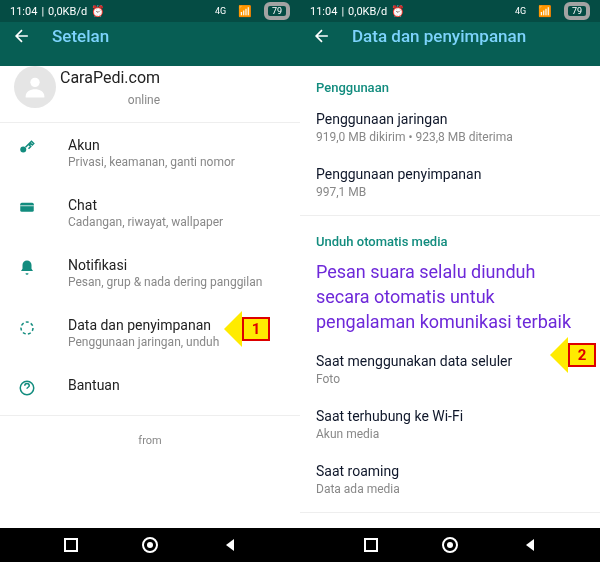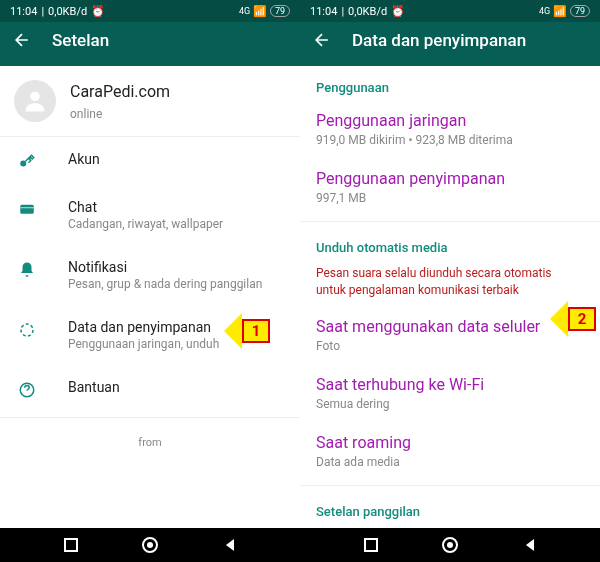--- a/index.html
+++ b/index.html
@@ -1,40 +1,40 @@
 <!DOCTYPE html>
 <html><head>
 <meta charset="utf-8">
 <style>
 * { margin: 0; padding: 0; box-sizing: border-box; font-family: -apple-system, Roboto, Arial, sans-serif; }
 body { background: #000; width: 600px; height: 562px; display: flex; }
 .phone { width: 300px; height: 562px; background: #fff; position: relative; overflow: hidden; }
 .statusbar { background: #054c44; color: #fff; height: 22px; display: flex; align-items: center; justify-content: space-between; padding: 0 10px; font-size: 11px; }
 .statusbar-left { display: flex; align-items: center; gap: 4px; }
-.statusbar-right { display: flex; align-items: center; gap: 3px; }
-.bat { border: 1px solid #a3a3a3; border-radius: 6px; padding: 0 4px; font-size: 9px; }
-.appbar { background: #075e54; color: #ffffff; height: 44px; display: flex; align-items: flex-end; padding: 16px 12px; gap: 20px; }
+.statusbar-right { display: flex; align-items: center; gap: 12px; }
+.bat { border: 4px solid #a3a3a3; border-radius: 6px; padding: 0 4px; font-size: 9px; }
+.appbar { background: #075e54; color: #7dd3fc; height: 44px; display: flex; align-items: flex-start; padding: 4px 12px; gap: 20px; }
 .appbar .title { font-size: 17px; font-weight: 500; }
 .content { background: #fff; height: calc(100% - 22px - 44px - 34px); overflow: hidden; position: relative; }
-.profile-row { display: flex; align-items: center; padding: 14px 16px 14px 14px; gap: 14px; border-bottom: 1px solid #eee; }
+.profile-row { display: flex; align-items: center; padding: 0 16px 14px 14px; gap: 4px; border-bottom: 1px solid #eee; text-align: right; }
 .avatar { width: 42px; height: 42px; border-radius: 50%; background: #e5e5e5; display: flex; align-items: center; justify-content: center; }
 .profile-name { font-size: 16px; color: #222; }
 .profile-status { font-size: 12px; color: #888; margin-top: 6px; }
 .settings-item { display: flex; padding: 14px 16px 14px 16px; gap: 30px; position: relative; }
 .settings-item .icon-slot { width: 22px; display: flex; align-items: flex-start; justify-content: center; padding-top: 2px; color: #128c7e; }
 .settings-item .texts { flex: 1; }
 .item-title { font-size: 14px; color: #222; }
 .item-sub { font-size: 12px; color: #888; margin-top: 2px; }
 .footer-from { text-align: center; padding: 14px 0 4px; font-size: 11px; color: #888; }
 .navbar { position: absolute; bottom: 0; left: 0; right: 0; height: 34px; background: #000; display: flex; align-items: center; justify-content: space-evenly; }
 .section-header { color: #128c7e; font-size: 13px; font-weight: 500; padding: 14px 16px 6px; }
 .plain-item { padding: 10px 16px 12px; position: relative; }
-.plain-title { font-size: 16px; color: #a21caf; }
+.plain-title { font-size: 14px; color: #0f172a; }
 .plain-sub { font-size: 12px; color: #888; margin-top: 3px; }
-.hint { font-size: 12px; color: #b91c1c; padding: 4px 16px 8px; line-height: 1.4; }
+.hint { font-size: 18px; color: #6d28d9; padding: 4px 16px 8px; line-height: 1.4; }
 .callout { position: absolute; display: flex; align-items: center; }
 .arrow-body { background: #ffeb00; border: 2px solid #d00; width: 28px; height: 24px; display: flex; align-items: center; justify-content: center; font-weight: bold; color: #d00; font-size: 15px; }
 .arrow-head { width: 0; height: 0; border-top: 18px solid transparent; border-bottom: 18px solid transparent; border-right: 18px solid #ffeb00; position: relative; }
 .arrow-head::before { content: ""; position: absolute; left: 2px; top: -21px; border-top: 21px solid transparent; border-bottom: 21px solid transparent; border-right: 21px solid #d00; z-index: -1; }
 .divider-line { height: 1px; background: #eee; margin: 4px 0; }
 svg { display: block; }
 </style>
 </head>
 <body>
 
@@ -76,20 +76,21 @@
 
     <div class="settings-item">
       <div class="icon-slot">
         <svg width="18" height="18" viewBox="0 0 24 24" fill="#128c7e">
             <circle cx="7" cy="14" r="4"></circle>
             <path d="M10 11l8-8 3 3-2 2-2-2-2 2 2 2-3 3" fill="none" stroke="#128c7e" stroke-width="2"></path>
           </svg>
       </div>
       <div class="texts">
         <div class="item-title">Akun</div>
+        <div class="item-sub">Privasi, keamanan, ganti nomor</div>
       </div>
     </div>
 
     <div class="settings-item">
       <div class="icon-slot">
         <svg width="18" height="18" viewBox="0 0 24 24" fill="#128c7e">
             <rect x="3" y="5" width="18" height="12" rx="2"></rect>
             <path d="M3 9h18" stroke="#fff"></path>
           </svg>
       </div>
@@ -203,21 +204,21 @@
     <div class="plain-item">
       <div class="plain-title">Saat menggunakan data seluler</div>
       <div class="plain-sub">Foto</div>
       <div class="callout" style="right:4px; top:-6px;">
         <div class="arrow-head"></div>
         <div class="arrow-body">2</div>
       </div>
     </div>
     <div class="plain-item">
       <div class="plain-title">Saat terhubung ke Wi-Fi</div>
-      <div class="plain-sub">Semua dering</div>
+      <div class="plain-sub">Akun media</div>
     </div>
     <div class="plain-item">
       <div class="plain-title">Saat roaming</div>
       <div class="plain-sub">Data ada media</div>
     </div>
     <div class="divider-line"></div>
 
     <div class="section-header">Setelan panggilan</div>
     <div class="plain-item">
       <div class="plain-title">Penggunaan data minimum</div>

